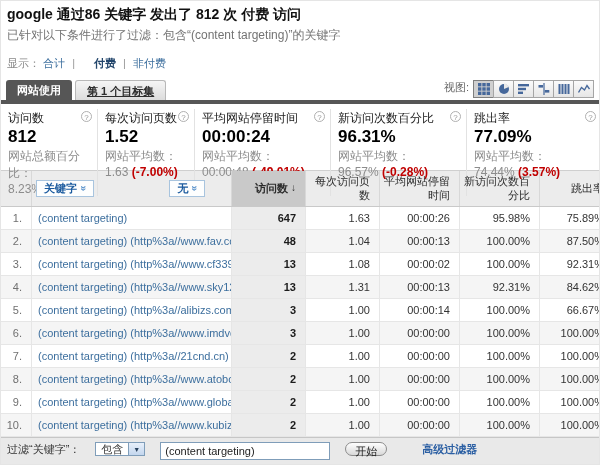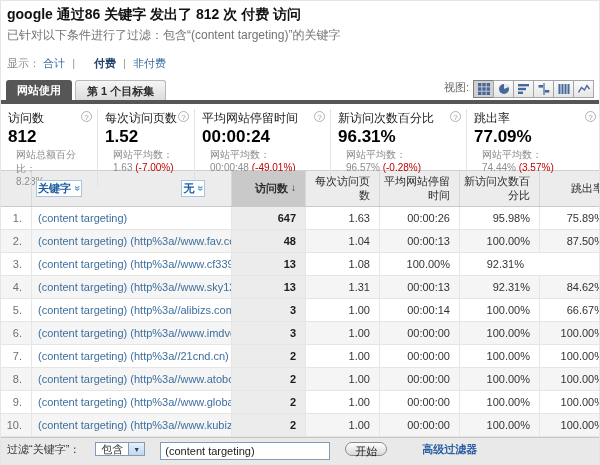--- a/index.html
+++ b/index.html
@@ -14,53 +14,53 @@
   .show-row a { color:#3d6f9e; text-decoration:none; cursor:pointer; }
   .show-sep { color:#999; margin:0 4px; }
   .show-current { color:#22456b; font-weight:bold;margin-left:12px; }
 
   
   .tabbar { display:flex; align-items:flex-end; padding-left:5px; height:22px; }
   .tab { height:20px; line-height:20px; padding:0 11px; font-size:11px; font-weight:bold;
          margin-right:3px; border-radius:3px 3px 0 0; cursor:pointer; }
   .tab.active { background:#565656; color:#fff; }
   .tab.inactive { background:linear-gradient(#f5f5f5,#dcdcdc); border:1px solid #b8b8b8;
-                  border-bottom:none; color:#2e2e2e; }
+                  border-bottom:none; color:#2e2e2e;text-decoration:underline; }
   .view-controls { margin-left:auto; display:flex; align-items:flex-start; padding-right:5px; margin-bottom:2px; }
   .view-label { font-size:11px; color:#666; margin-right:5px; }
   .view-btn { width:21px; height:18px; border:1px solid #a5a5a5; background:linear-gradient(#fbfbfb,#e6e6e6);
               display:inline-flex; align-items:center; justify-content:center; margin-left:-1px; cursor:pointer; }
   .view-btn.active { background:#d0d0d0; border-color:#7e7e7e; }
   .tab-underline { height:4px; background:#565656; }
 
   
   .metrics { display:grid; grid-template-columns:97px 97px 136px 136px 134px; padding:5px 0 0 0; height:66px; }
   .metric { border-right:1px solid #e2e2e2; padding:1px 5px 0 7px; }
   .metric:last-child { border-right:none; }
   .metric-top { display:flex; justify-content:space-between; align-items:flex-start; font-size:12px; color:#1c1c1c; }
   .help-icon { width:11px; height:11px; border:1px solid #b0b0b0; border-radius:50%; color:#9a9a9a;
                font-size:8px; line-height:11px; text-align:center; flex:none; margin-top:1px; cursor:pointer; }
   .metric-value { font-size:17px; font-weight:bold; color:#000; margin:0 0 1px 0; }
-  .metric-note { font-size:10px; color:#8c8c8c;margin-left:8px; }
-  .delta { color:#c00000; font-weight:normal; }
+  .metric-note { font-size:12px; color:#8c8c8c; }
+  .delta { color:#c00000; font-weight:bold; }
 
   
   .gatable { border-top:1px solid #cfcfcf; font-size:11px; }
   .thead { display:flex; background:#ececec; border-bottom:1px solid #c9c9c9; height:36px; }
   .th { display:flex; align-items:center; justify-content:flex-end; text-align:right;
         padding:2px 9px 2px 2px; color:#2c2c2c; border-left:1px solid #d8d8d8; line-height:1.25; }
   .col-num { width:30px; flex:none; border-left:none; }
   .col-kw { width:200px; flex:none; }
   .col-m { width:74px; flex:none; }
   .col-m2 { width:80px; flex:none; }
   .th-kw { justify-content:space-between; padding:2px 26px 2px 4px; }
   .th-visits { background:#c9c9c9; font-weight:bold; }
   .sort-arrow { margin-left:3px; font-size:10px; }
   .dim-btn { display:inline-flex; align-items:center; border:1px solid #a8c4de; background:#fdfefe;
-             color:#1a5a9e; font-weight:bold; padding:1px 1px; font-size:11px; cursor:pointer; border-radius:0;text-align:right; }
+             color:#1a5a9e; font-weight:bold; padding:1px 7px; font-size:11px; cursor:pointer; border-radius:0;text-align:right; }
   .dim-chev { display:inline-block; transform:rotate(90deg); color:#5b93cc; font-size:10px; margin-left:3px; }
 
   .trow { display:flex; height:23px; border-bottom:1px solid #e6e6e6; }
   .trow.striped { background:#f5f5f5; }
   .cell { display:flex; align-items:center; justify-content:flex-end; padding:0 9px 0 2px;
           text-align:right; border-left:1px solid #e6e6e6; color:#333; }
   .cell-num { color:#707070; border-left:none; }
   .cell-kw { justify-content:flex-start; text-align:left; padding-left:6px; overflow:hidden; white-space:nowrap; }
   .cell-kw a { color:#3d6f9e; text-decoration:none; cursor:pointer; }
   .cell-visits { background:#ececec; font-weight:bold; color:#1c1c1c; }
@@ -257,20 +257,21 @@
       <div class="cell col-m2">100.00%</div>
       <div class="cell col-m">87.50%</div>
     </div>
     <div class="trow">
       <div class="cell cell-num col-num">3.</div>
       <div class="cell cell-kw col-kw">
           <a>(content targeting) (http%3a//www.cf339.com)</a>
         </div>
       <div class="cell cell-visits col-m">13</div>
       <div class="cell col-m">1.08</div>
+      <div class="cell col-m2">00:00:02</div>
       <div class="cell col-m2">100.00%</div>
       <div class="cell col-m">92.31%</div>
     </div>
     <div class="trow striped">
       <div class="cell cell-num col-num">4.</div>
       <div class="cell cell-kw col-kw">
           <a>(content targeting) (http%3a//www.sky123.or...</a>
         </div>
       <div class="cell cell-visits col-m">13</div>
       <div class="cell col-m">1.31</div>

